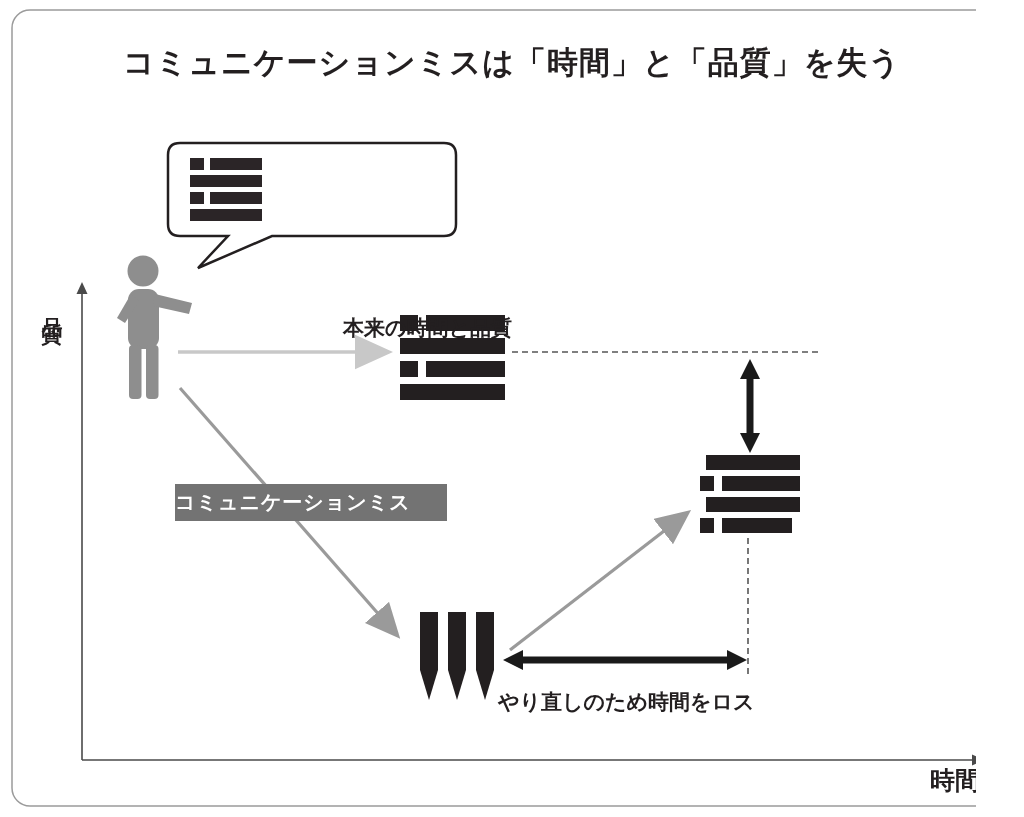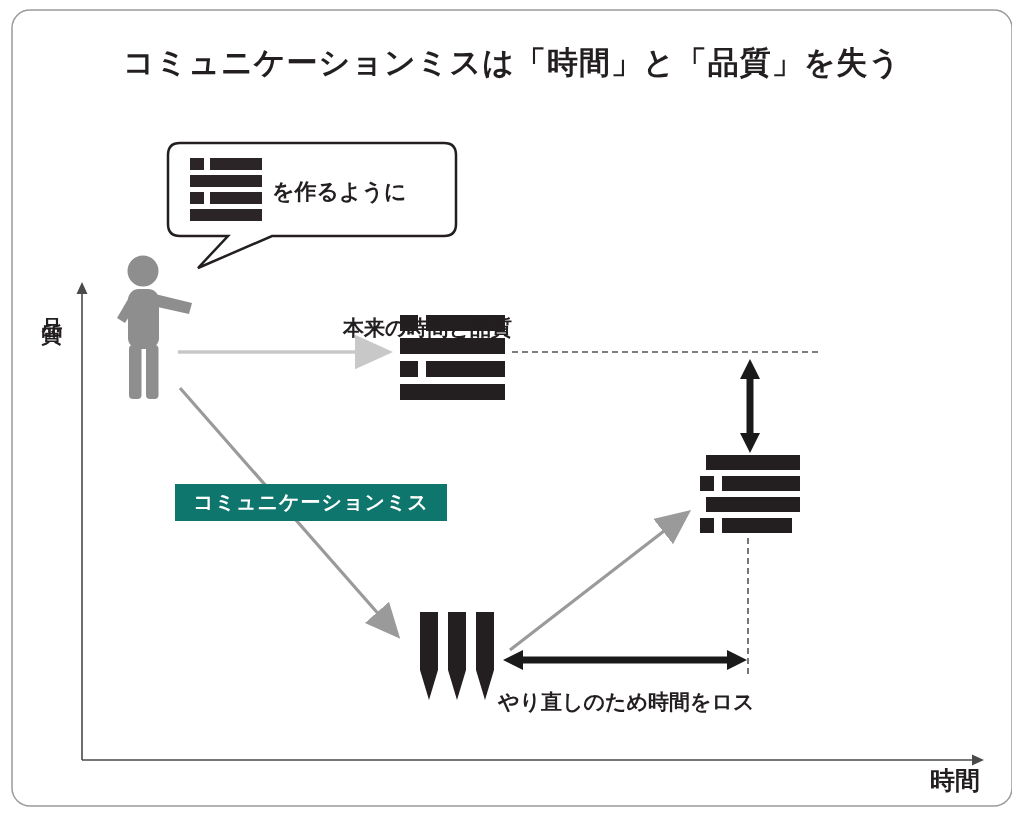--- a/index.html
+++ b/index.html
@@ -1,28 +1,28 @@
 <!DOCTYPE html>
 <html><head>
 <meta charset="utf-8">
 <style>
   html,body{margin:0;padding:0;background:#fff;}
   body{font-family:"Liberation Sans","DejaVu Sans",sans-serif;color:#231f20;}
-  .canvas{position:relative;width:976px;height:817px;background:#fff;overflow:hidden;padding-left:36px;}
+  .canvas{position:relative;width:976px;height:817px;background:#fff;overflow:hidden;}
   .layer{position:absolute;left:0;top:0;width:1024px;height:817px;}
   .txt{position:absolute;white-space:nowrap;}
   .title{left:0;top:42px;width:1024px;text-align:center;font-size:31px;font-weight:bold;letter-spacing:1px;}
   .bubble-text{left:272px;top:177px;font-size:22px;font-weight:600;}
   .y-label{left:38px;top:300px;font-size:21px;font-weight:bold;writing-mode:vertical-rl;letter-spacing:6px;}
   .x-label{left:930px;top:764px;font-size:25px;font-weight:bold;}
   .orig-label{left:343px;top:272px;font-size:21px;font-weight:600;margin-top:42px;}
   .qloss{left:772px;top:368px;font-size:20px;font-weight:600;line-height:30px;}
   .tloss{left:498px;top:688px;font-size:21px;font-weight:600;}
-  .miss-box{left:175px;top:484px;width:272px;height:37px;background:#0f766e;color:#fff;
-            font-size:20px;font-weight:bold;text-align:center;line-height:37px;letter-spacing:1px;}
+  .miss-box{left:175px;top:484px;width:272px;height:37px;background:#737373;color:#fff;
+            font-size:20px;font-weight:bold;line-height:37px;letter-spacing:1px;}
 </style>
 </head>
 <body>
 
 <div class="canvas">
 
   <svg class="layer" viewBox="0 0 1024 817">
     <defs>
       <marker id="m-light" markerWidth="12" markerHeight="12" refX="9" refY="5" orient="auto">
         <path d="M0,0 L11,5 L0,10 Z" fill="#c8c8c8"></path>
@@ -106,21 +106,20 @@
 
     <g fill="#1a1a1a">
       <line x1="518" y1="660" x2="732" y2="660" stroke="#1a1a1a" stroke-width="7"></line>
       <polygon points="503,660 523,650 523,670"></polygon>
       <polygon points="747,660 727,650 727,670"></polygon>
     </g>
   </svg>
 
   <div class="txt title">コミュニケーションミスは「時間」と「品質」を失う</div>
 
-  <div class="txt bubble-text">を作るように</div>
 
   <div class="txt y-label">品質</div>
   <div class="txt x-label">時間</div>
 
   <div class="txt orig-label">本来の時間と品質</div>
 
 
   <div class="txt miss-box">コミュニケーションミス</div>
 
   <div class="txt tloss">やり直しのため時間をロス</div>

